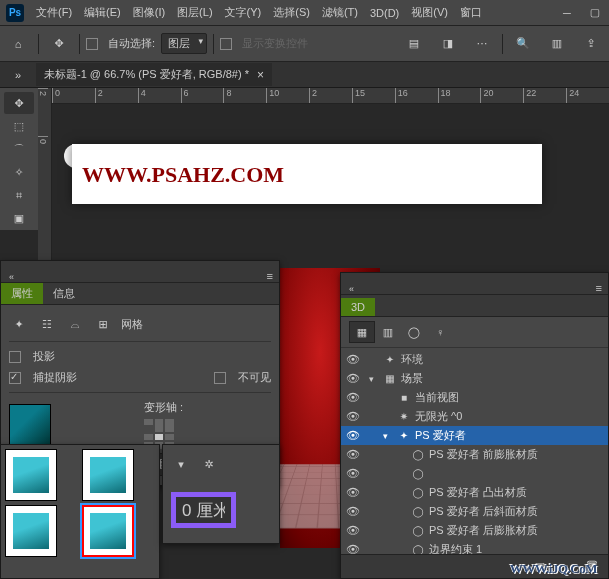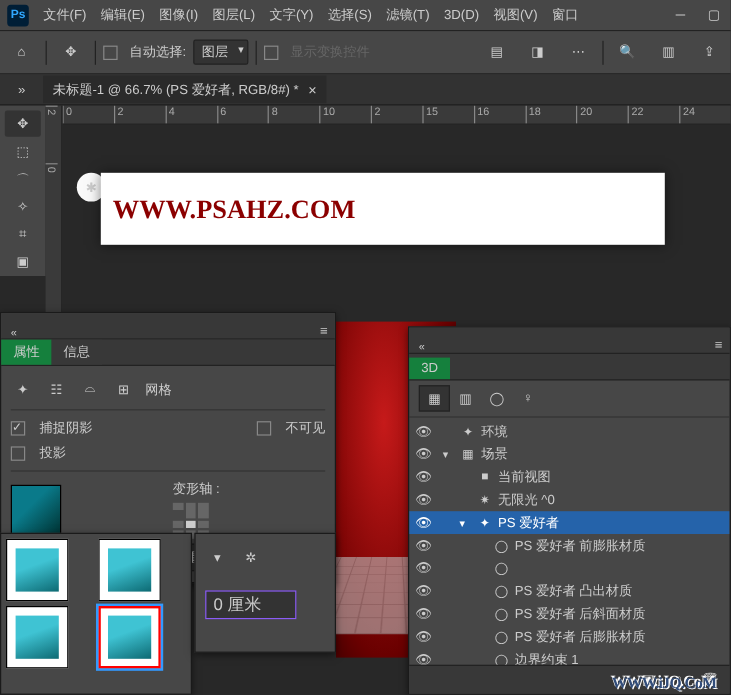--- a/index.html
+++ b/index.html
@@ -24,35 +24,35 @@
 .tab-close { cursor: pointer; font-size: 12px; }
 .workspace { position: relative; flex: 1; background: #282828; }
 .toolbar { position: absolute; left: 0; top: 0; width: 38px; background: #474747; padding-top: 4px; }
 .tool { width: 30px; height: 22px; margin: 0 auto 1px; display: flex; align-items: center; justify-content: center; cursor: pointer; border-radius: 2px; }
 .tool.active { background: #333; }
 .ruler-h { position: absolute; left: 52px; top: 0; right: 0; height: 16px; background: #3a3a3a; border-bottom: 1px solid #222; overflow: hidden; font-size: 9px; color: #aaa; display: flex; }
 .ruler-v { position: absolute; left: 38px; top: 0; width: 14px; bottom: 0; background: #3a3a3a; border-right: 1px solid #222; font-size: 9px; color: #aaa; }
 .ruler-tick { width: 48px; border-left: 1px solid #888; padding-left: 2px; height: 100%; }
 .ruler-vtick { height: 48px; border-top: 1px solid #888; padding-top: 2px; writing-mode: vertical-lr; }
 .canvas-area { position: absolute; left: 52px; top: 16px; right: 0; bottom: 0; background: #282828; }
-.canvas-doc { position: absolute; left: 32px; top: 40px; width: 470px; height: 60px; background: #fff; box-shadow: 0 0 10px rgba(0,0,0,0.5); }
+.canvas-doc { position: absolute; left: 20px; top: 40px; width: 470px; height: 60px; background: #fff; box-shadow: 0 0 10px rgba(0,0,0,0.5); }
 .watermark { font-family: Georgia, serif; font-weight: bold; font-size: 22px; color: #8b0000; text-shadow: 1px 1px 0 #fff, -1px -1px 0 #fff, 1px -1px 0 #fff, -1px 1px 0 #fff; padding: 18px 0 0 10px; }
 .cursor-circle { position: absolute; left: 12px; top: 40px; width: 24px; height: 24px; border-radius: 50%; background: #fafafa; display: flex; align-items: center; justify-content: center; }
 .panel { position: absolute; background: #474747; border: 1px solid #1a1a1a; box-shadow: 0 2px 6px rgba(0,0,0,0.5); }
 .panel-tabs { display: flex; background: #383838; border-bottom: 1px solid #222; height: 22px; align-items: flex-end; }
 .panel-tab { padding: 3px 10px; cursor: pointer; background: #383838; font-size: 11px; }
-.panel-tab.active { background: #15803d; text-align: center; }
+.panel-tab.active { background: #4d7c0f; text-align: center; }
 .panel-menu { margin-left: auto; padding: 0 6px; cursor: pointer; }
 .panel-collapse { padding: 0 6px; cursor: pointer; font-size: 9px; }
 .panel-body { padding: 6px 8px; }
 .prop-row { display: flex; align-items: center; gap: 8px; padding: 3px 0; }
 .icon-btn { width: 20px; height: 20px; display: flex; align-items: center; justify-content: center; cursor: pointer; }
 .preset-swatch { width: 42px; height: 42px; border: 1px solid #000; background: linear-gradient(135deg, #0a7a8a 40%, #033 100%); margin: 4px 0; }
 .small-btn { background: #333; border: 1px solid #222; padding: 3px 10px; cursor: pointer; font-size: 11px; color: #ccc; }
-.input-num { background: #333; border: 1px solid #8b5cf6; padding: 3px 6px; width: 76px; color: #ccc; font-size: 14px; }
+.input-num { background: #333; border: 5px solid #8b5cf6; padding: 3px 6px; width: 65px; color: #ccc; font-size: 17px; }
 .preset-grid { display: grid; grid-template-columns: 1fr 1fr; gap: 4px; padding: 4px; }
 .preset-thumb { width: 52px; height: 52px; background: #fff; border: 1px solid #000; display: flex; align-items: center; justify-content: center; cursor: pointer; }
 .preset-thumb.sel { border: 2px solid #ff0000; outline: 2px solid #3399ff; }
 .preset-cube { width: 36px; height: 36px; background: linear-gradient(160deg, #3fc3d3 40%, #0d6a73 100%); }
 .threed-modes { display: flex; gap: 0; padding: 4px 8px; border-bottom: 1px solid #333; }
 .mode-btn { width: 26px; height: 22px; display: flex; align-items: center; justify-content: center; cursor: pointer; border: 1px solid transparent; }
 .mode-btn.active { background: #333; border: 1px solid #222; }
 .tree { padding: 2px 0; font-size: 11px; max-height: 230px; overflow: hidden; }
 .tree-row { display: flex; align-items: center; height: 19px; padding-left: 4px; gap: 4px; cursor: pointer; }
 .tree-row.sel { background: #2563aa; color: #fff; }
@@ -168,30 +168,30 @@
   <div class="panel-body">
     <div class="prop-row">
       <span class="icon-btn">✦</span>
       <span class="icon-btn">☷</span>
       <span class="icon-btn">⌓</span>
       <span class="icon-btn">⊞</span>
       <span>网格</span>
     </div>
     <div style="border-top:1px solid #333;margin:4px 0"></div>
     <div class="prop-row">
+      <span class="checkbox"></span>
+      <span>投影</span>
+    </div>
+    <div class="prop-row">
       <span class="checkbox checked"></span>
       <span>捕捉阴影</span>
       <div class="spacer"></div>
       <span class="checkbox"></span>
       <span>不可见</span>
     </div>
-    <div class="prop-row">
-      <span class="checkbox"></span>
-      <span>投影</span>
-    </div>
     <div style="border-top:1px solid #333;margin:4px 0"></div>
     <div class="prop-row" style="align-items:flex-start">
       <div style="flex:1">
         <div class="preset-swatch"></div>
       </div>
       <div style="flex:1">
         <div>变形轴 :</div>
         <div style="width:30px;height:30px;display:grid;grid-template-columns:repeat(3,1fr);gap:2px;margin:4px 0">
           <span style="background:#666;height:6px"></span>
             <span style="background:#666"></span>

